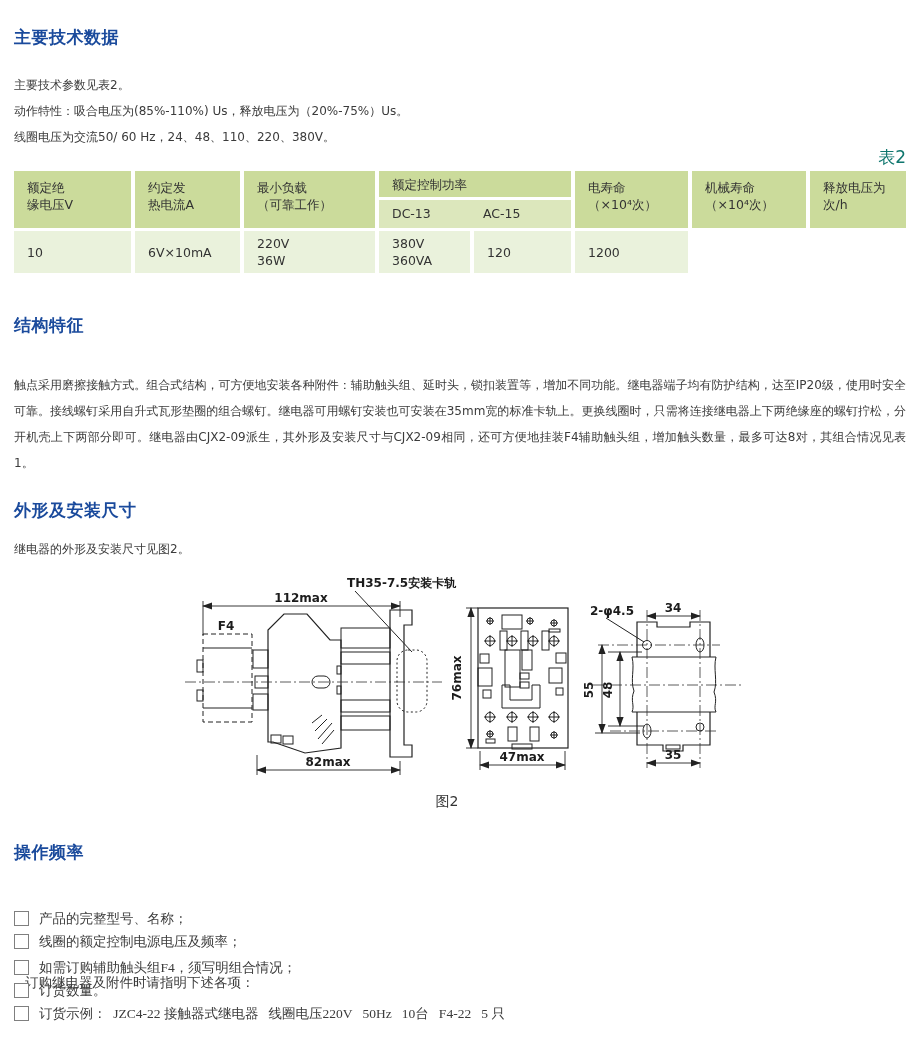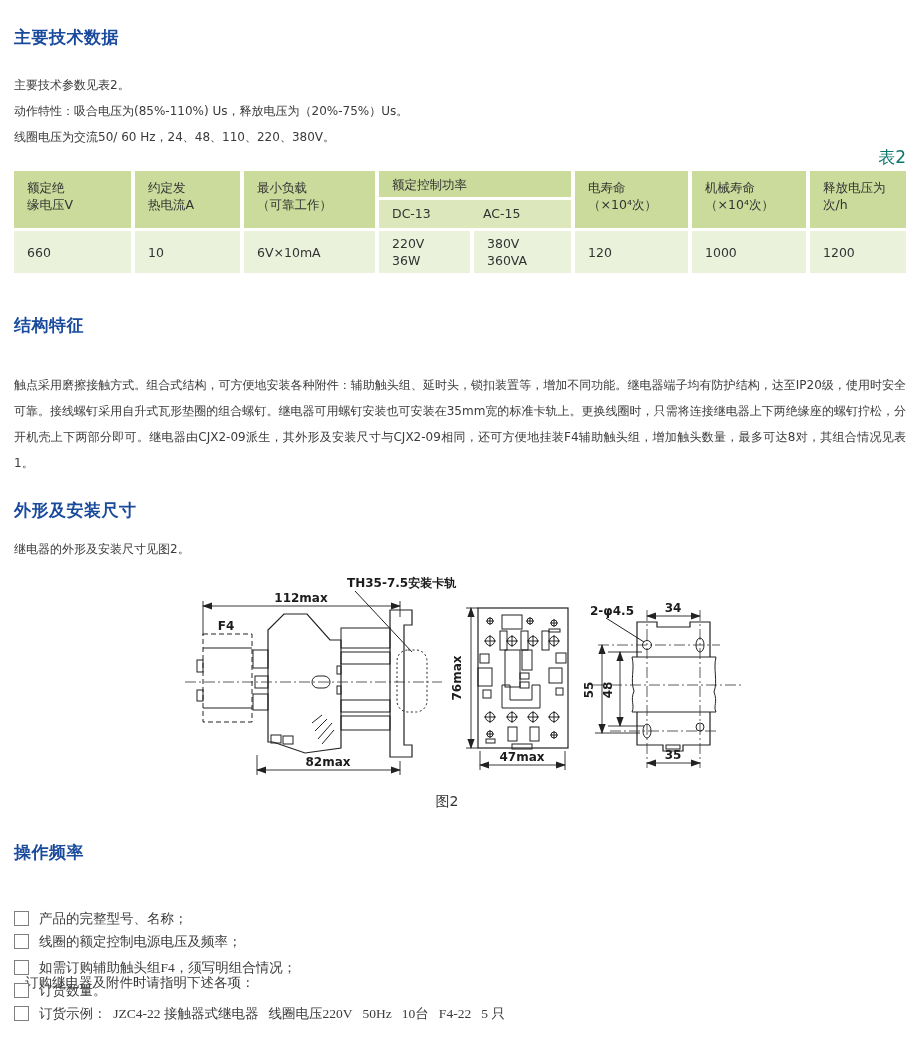--- a/index.html
+++ b/index.html
@@ -68,29 +68,27 @@
         <div class="sub2">AC-15</div>
       </div>
     </div>
     <div class="hc">电寿命
 （×10⁴次）</div>
     <div class="hc">机械寿命
 （×10⁴次）</div>
     <div class="hc">释放电压为
 次/h</div>
 
-    <div class="dc">660</div>
     <div class="dc">10</div>
     <div class="dc">6V×10mA</div>
     <div class="dc">220V
 36W</div>
     <div class="dc">380V
 360VA</div>
     <div class="dc">120</div>
-    <div class="dc">1000</div>
     <div class="dc">1200</div>
   </div>
 
   <h2 class="sec abs" style="left:14px;top:314px;">结构特征</h2>
   <div class="abs body-text just" style="left:14px;top:372px;width:892px;">触点采用磨擦接触方式。组合式结构，可方便地安装各种附件：辅助触头组、延时头，锁扣装置等，增加不同功能。继电器端子均有防护结构，达至IP20级，使用时安全可靠。接线螺钉采用自升式瓦形垫圈的组合螺钉。继电器可用螺钉安装也可安装在35mm宽的标准卡轨上。更换线圈时，只需将连接继电器上下两绝缘座的螺钉拧松，分开机壳上下两部分即可。继电器由CJX2-09派生，其外形及安装尺寸与CJX2-09相同，还可方便地挂装F4辅助触头组，增加触头数量，最多可达8对，其组合情况见表1。</div>
 
   <h2 class="sec abs" style="left:14px;top:499px;">外形及安装尺寸</h2>
   <div class="abs body-text" style="left:14px;top:536px;">继电器的外形及安装尺寸见图2。</div>
 
   <svg class="abs" style="left:50px;top:563px;" width="700" height="250" viewBox="0 0 700 250">

